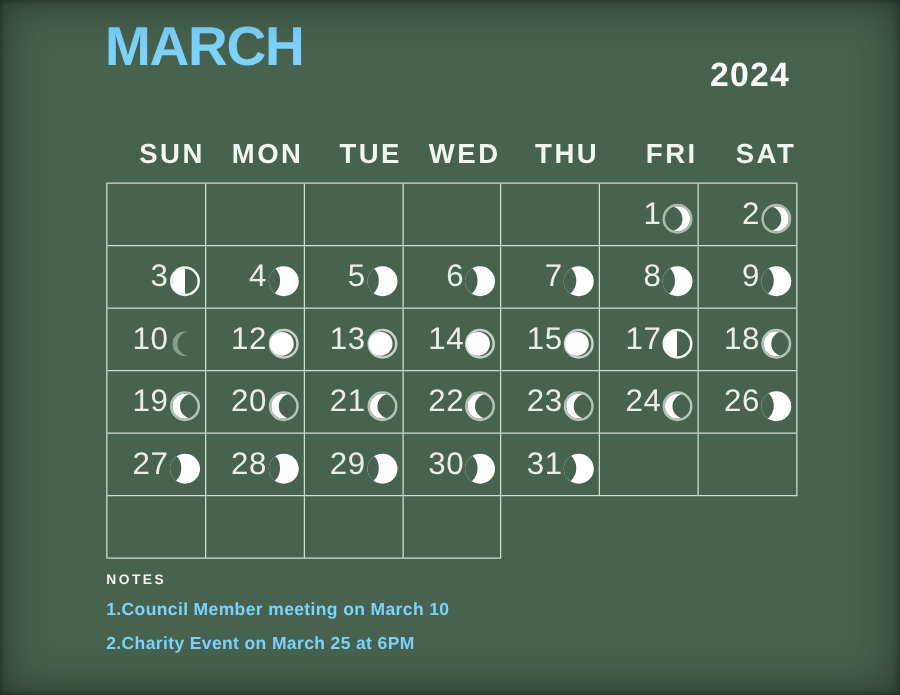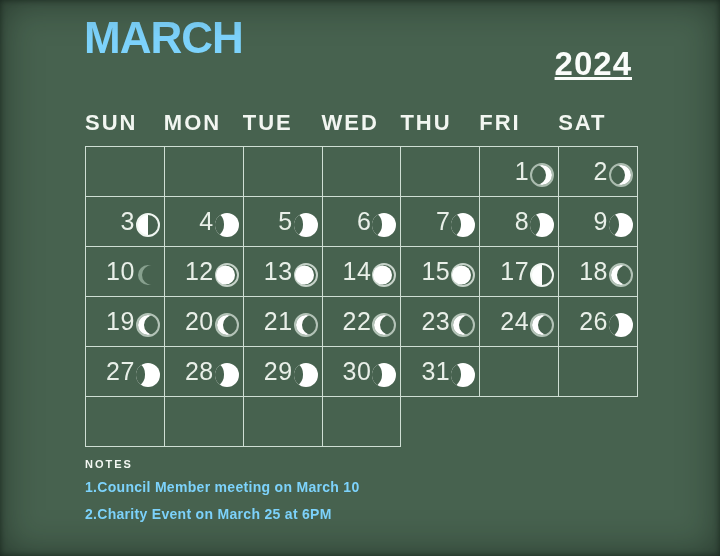--- a/index.html
+++ b/index.html
@@ -23,30 +23,29 @@
     content:"";position:absolute;inset:0;pointer-events:none;
     box-shadow:inset 0 0 38px rgba(12,22,16,.55), inset 0 0 6px rgba(10,18,13,.6);
   }
   .title{
     position:absolute;left:84px;top:16px;
     font-size:44px;font-weight:bold;letter-spacing:-1px;line-height:1;
     color:#7dd3fc;
   }
   .year{
     position:absolute;right:88px;top:47px;
-    font-size:33px;font-weight:bold;letter-spacing:1px;line-height:1;
+    font-size:27px;font-weight:bold;letter-spacing:1px;line-height:1;
     color:#fafcfa;
-    text-decoration:underline;
   }
   .weekdays{
     position:absolute;left:85px;top:110px;width:552px;
     display:grid;grid-template-columns:repeat(7,1fr);
   }
   .weekdays span{
-    text-align:left;font-size:22px;font-weight:bold;letter-spacing:2px;
+    text-align:right;font-size:22px;font-weight:bold;letter-spacing:2px;
     color:var(--text);
   }
   .grid{
     position:absolute;left:85px;top:146px;width:553px;
     display:grid;grid-template-columns:repeat(7,1fr);grid-template-rows:repeat(6,50px);
     border-top:1px solid var(--line);border-left:1px solid var(--line);
   }
   .cell{
     border-right:1px solid var(--line);border-bottom:1px solid var(--line);
     display:flex;align-items:center;justify-content:flex-end;

